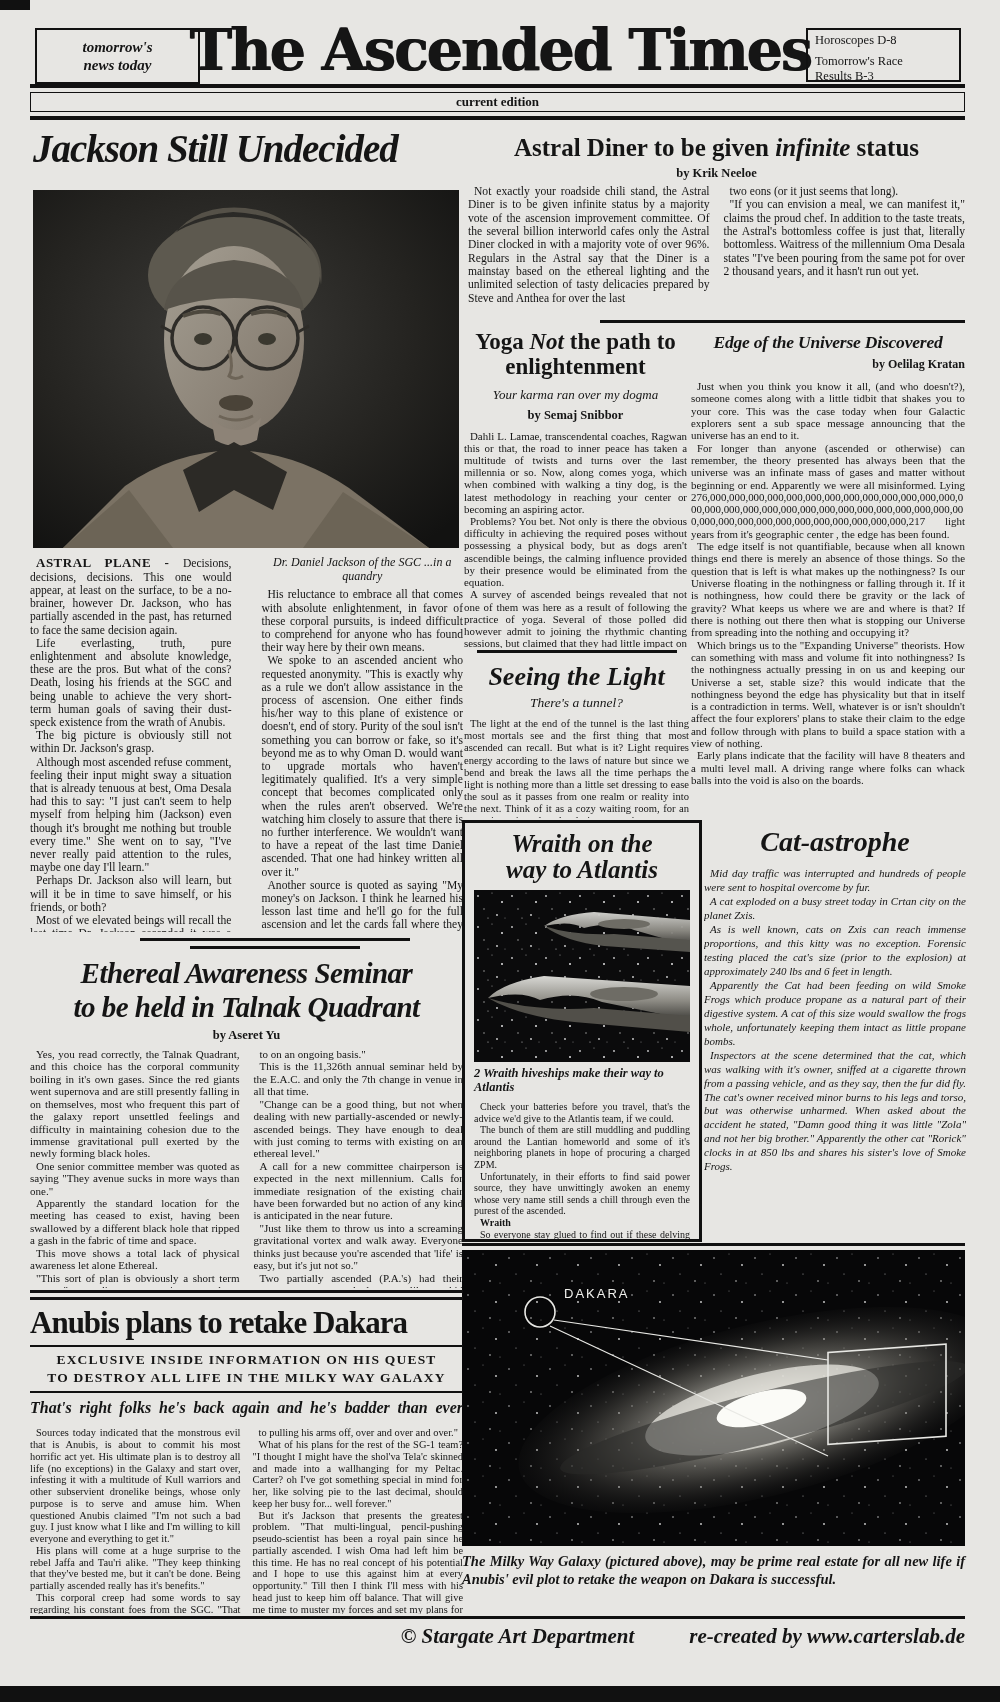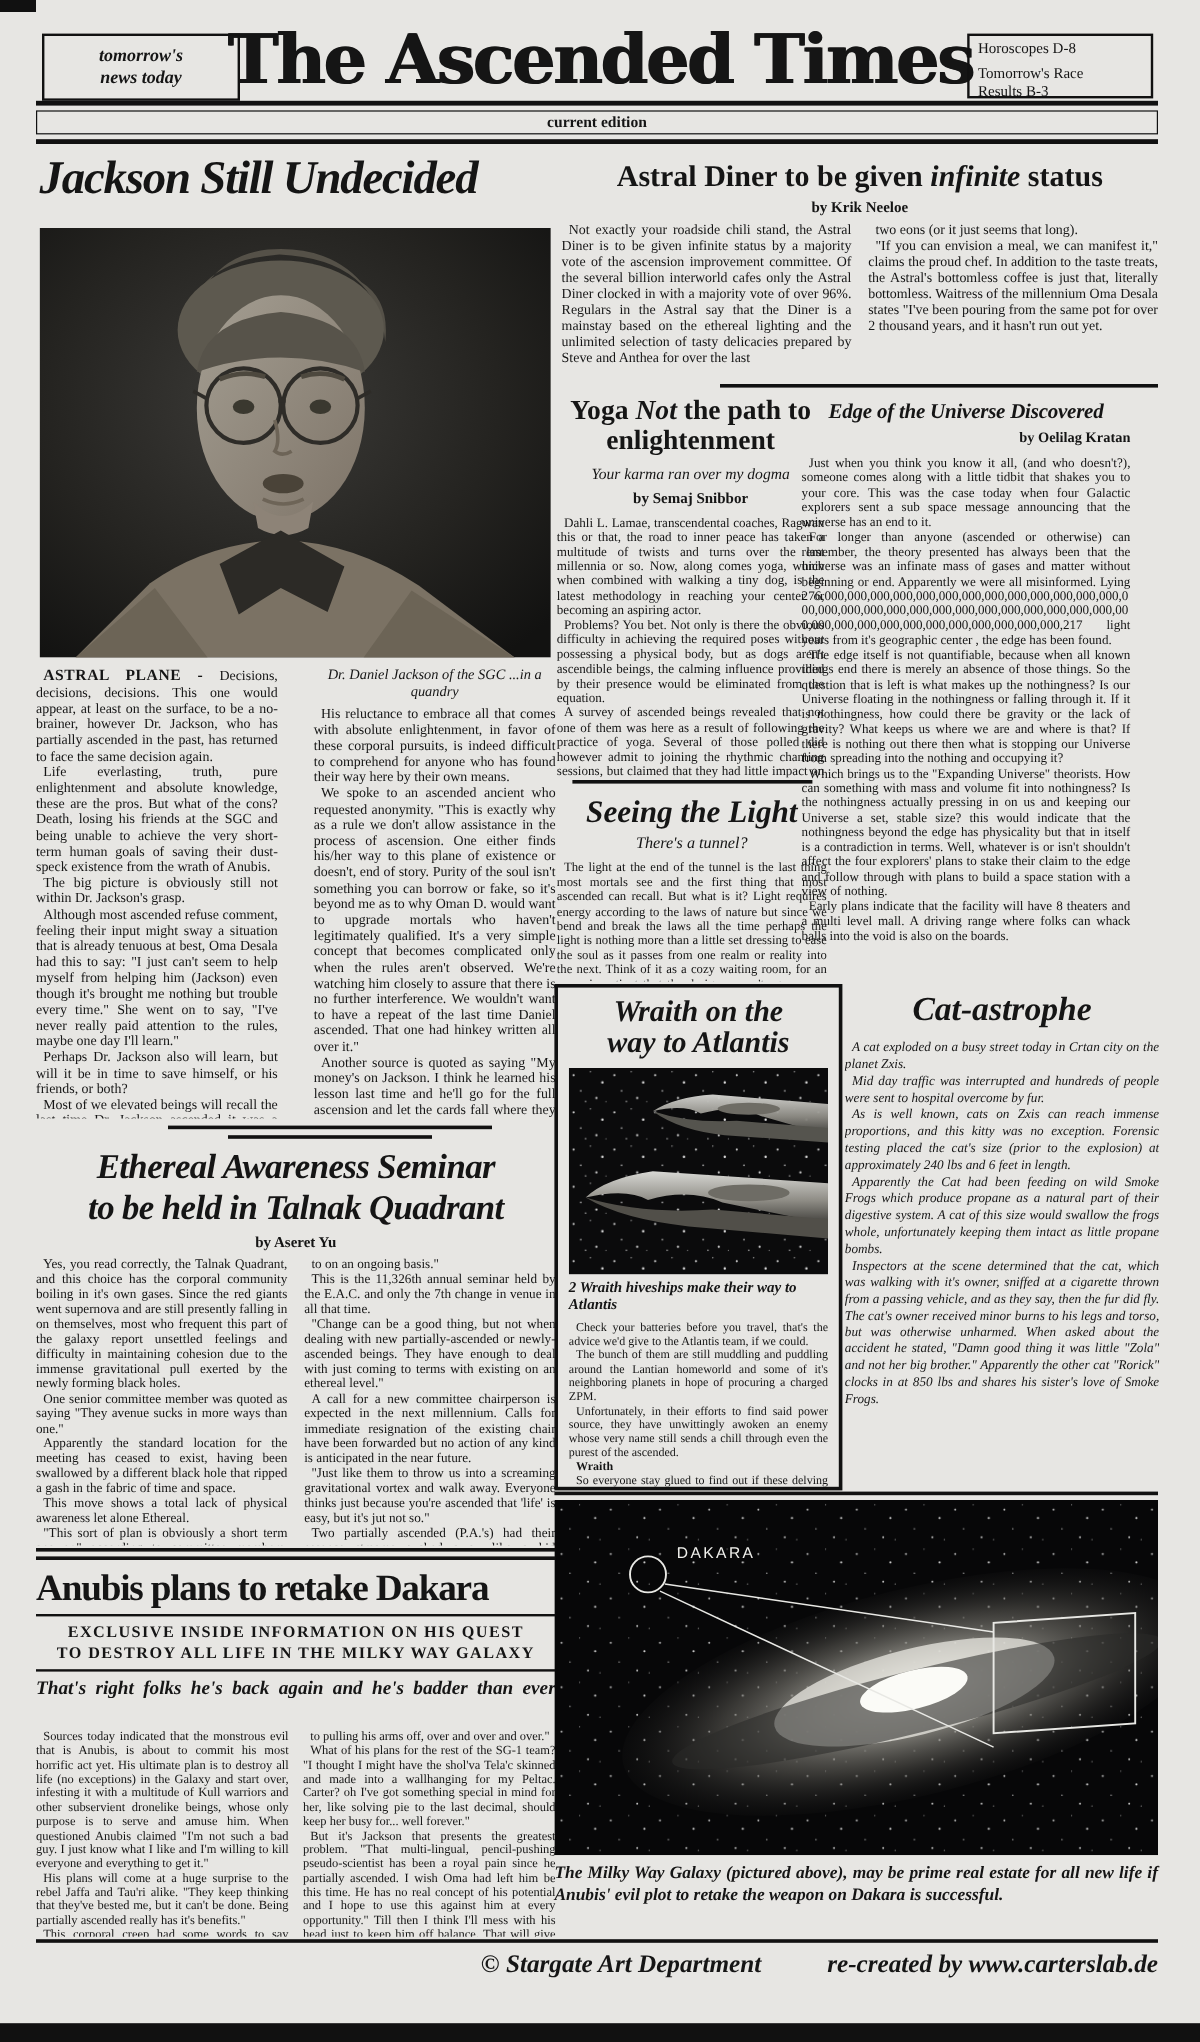--- a/index.html
+++ b/index.html
@@ -61,21 +61,21 @@
   .astral-rule{left:600px;top:320px;width:365px;height:3px;}
 
   
   .yoga{left:464px;top:330px;width:223px;max-height:318px;overflow:hidden;}
   .yoga-headline{text-align:center;font-size:23px;font-weight:bold;line-height:1.08;}
   .yoga-subtitle{text-align:center;font-style:italic;font-size:13px;margin-top:7px;}
   .yoga-byline{text-align:center;font-weight:bold;font-size:12.5px;margin-top:5px;}
   .yoga-body{margin-top:7px;font-size:10.9px;line-height:1.12;}
 
   
-  .edge{left:668px;top:332px;width:274px;max-height:478px;overflow:hidden;}
+  .edge{left:691px;top:332px;width:274px;max-height:478px;overflow:hidden;}
   .edge-headline{text-align:center;font-weight:bold;font-style:italic;font-size:17.5px;letter-spacing:-.2px;
                  white-space:nowrap;}
   .edge-byline{text-align:right;font-weight:bold;font-size:12px;margin-top:4px;}
   .edge-body{margin-top:8px;font-size:10.9px;line-height:1.13;word-break:break-word;}
 
   
   .seeing{left:464px;top:650px;width:225px;max-height:168px;overflow:hidden;}
   .seeing-rule{width:200px;height:3px;margin:0 auto;background:#111;}
   .seeing-headline{text-align:center;font-weight:bold;font-style:italic;font-size:26px;margin-top:9px;}
   .seeing-subtitle{text-align:center;font-style:italic;font-size:13.5px;margin-top:3px;}
@@ -103,21 +103,21 @@
   .anubis{left:30px;top:1290px;width:433px;height:324px;overflow:hidden;}
   .anubis-rule1{width:433px;height:3px;background:#111;}
   .anubis-rule2{width:433px;height:3px;background:#111;margin-top:4px;}
   .anubis-headline{font-size:31px;font-weight:bold;letter-spacing:-1px;margin-top:5px;white-space:nowrap;}
   .anubis-rule3{width:433px;height:2px;background:#111;margin-top:4px;}
   .anubis-deck{text-align:center;font-weight:bold;font-size:13.5px;letter-spacing:1.2px;line-height:1.35;
                margin-top:4px;}
   .anubis-rule4{width:433px;height:2px;background:#111;margin-top:4px;}
   .anubis-subdeck{font-weight:bold;font-style:italic;font-size:16px;margin-top:6px;
                   text-align:justify;text-align-last:justify;}
-  .anubis-cols{display:flex;gap:12px;margin-top:25px;font-size:10.4px;line-height:1.13;}
+  .anubis-cols{display:flex;gap:12px;margin-top:10px;font-size:10.4px;line-height:1.13;}
   .anubis-cols .col{flex:1 1 0;}
 
   
   .footer-rule{left:30px;top:1616px;width:935px;height:3px;}
   .footer-row{left:30px;top:1624px;width:935px;display:flex;justify-content:flex-end;gap:55px;
               font-weight:bold;font-style:italic;font-size:21px;}
   .bottom-bar{left:0;top:1686px;width:1000px;height:16px;background:#111;}
 </style>
 </head>
 <body>
@@ -279,22 +279,22 @@
       <p>Unfortunately, in their efforts to find said power source, they have unwittingly awoken an enemy whose very name still sends a chill through even the purest of the ascended.</p>
       <p class="bold">Wraith</p>
       <p>So everyone stay glued to find out if these delving pioneers can overcome the evil that destroyed Atlantis or will history be repeated and Atlantis' Weir and her team sink once again to the depth of the ocean?</p>
 
     </div>
   </div>
 
   <div class="abs cat">
     <div class="cat-headline">Cat-astrophe</div>
     <div class="cat-body just">
+      <p>Mid day traffic was interrupted and hundreds of people were sent to hospital overcome by fur.</p>
       <p>A cat exploded on a busy street today in Crtan city on the planet Zxis.</p>
-      <p>Mid day traffic was interrupted and hundreds of people were sent to hospital overcome by fur.</p>
       <p>As is well known, cats on Zxis can reach immense proportions, and this kitty was no exception. Forensic testing placed the cat's size (prior to the explosion) at approximately 240 lbs and 6 feet in length.</p>
       <p>Apparently the Cat had been feeding on wild Smoke Frogs which produce propane as a natural part of their digestive system. A cat of this size would swallow the frogs whole, unfortunately keeping them intact as little propane bombs.</p>
       <p>Inspectors at the scene determined that the cat, which was walking with it's owner, sniffed at a cigarette thrown from a passing vehicle, and as they say, then the fur did fly. The cat's owner received minor burns to his legs and torso, but was otherwise unharmed. When asked about the accident he stated, "Damn good thing it was little "Zola" and not her big brother." Apparently the other cat "Rorick" clocks in at 850 lbs and shares his sister's love of Smoke Frogs.</p>
     </div>
   </div>
 
   <div class="abs rule div-a"></div>
   <div class="abs rule div-b"></div>
 
   <div class="abs ethereal-headline">

